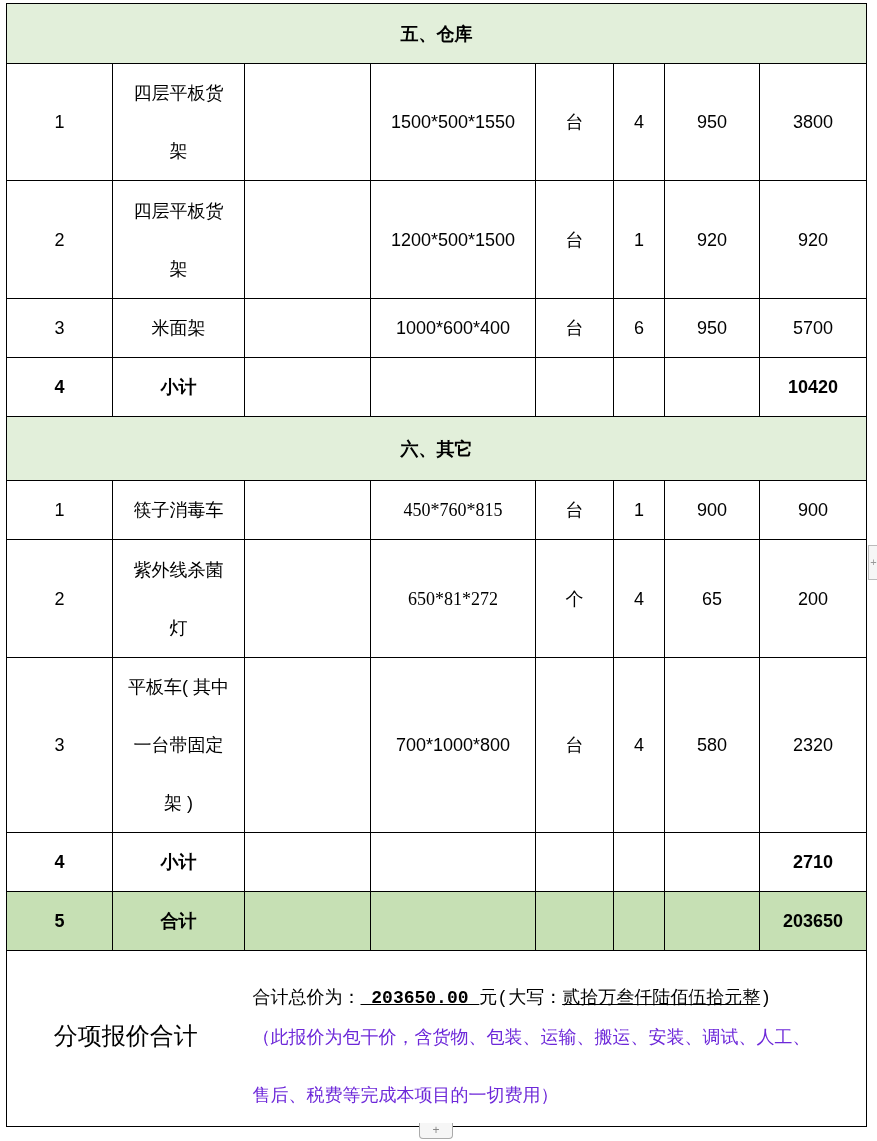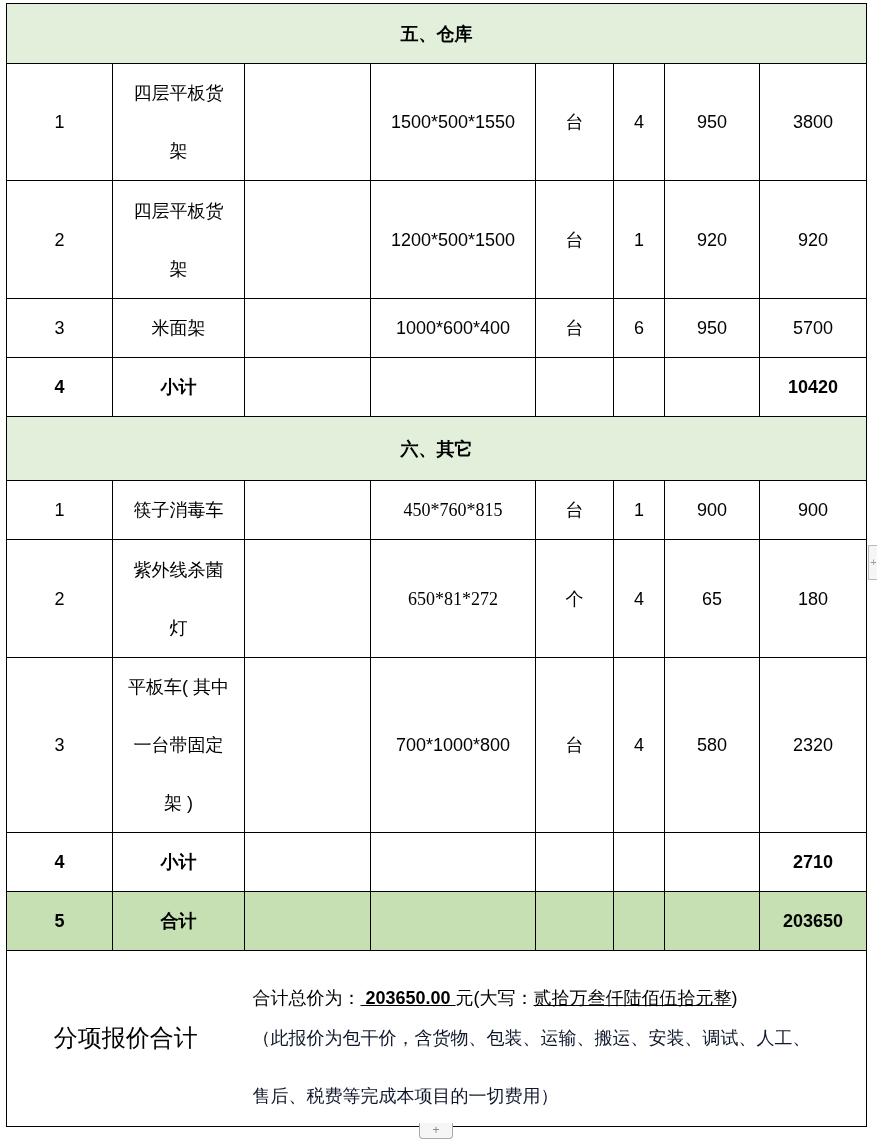--- a/index.html
+++ b/index.html
@@ -6,27 +6,27 @@
   body { width:877px; height:1141px; position:relative; overflow:hidden;
          font-family:"Liberation Sans","DejaVu Sans",sans-serif; color:#000; }
   table.quote { position:absolute; left:6px; top:3px; border-collapse:collapse;
                 table-layout:fixed; width:860px; }
   table.quote td { border:1px solid #000; text-align:center; vertical-align:middle;
                    font-size:18px; padding:0; line-height:58px; }
   .sec-head td { background:#e2efda; font-weight:bold; font-size:18px;margin-top:48px; }
   .subtotal td { font-weight:bold; }
   .total td { background:#c6e0b4; font-weight:bold; }
   .serif { font-family:"Liberation Serif","DejaVu Serif",serif; font-size:17px; }
-  .summary td { line-height:normal; }
+  .summary td { line-height:normal;font-family:Liberation Mono, monospace; }
   .sum-label { font-size:24px; }
   .sum-body { text-align:left !important; padding:0 0 0 8px !important; vertical-align:top !important; }
   .sum-line1 { font-size:18px; margin-top:18px; height:40px; }
   .uline { text-decoration:underline; }
   .amount { font-weight:bold; }
-  .red { color:#0f172a; font-size:18px; line-height:58px; margin-top:0; }
+  .red { color:#6d28d9; font-size:18px; line-height:58px; margin-top:0; }
   .add-row-btn { position:absolute; left:419px; top:1123px; width:32px; height:15px;
                  border:1px solid #aaa; border-top:none; border-radius:0 0 4px 4px;
                  background:#f6f6f6; color:#888; font-size:12px; text-align:center; line-height:14px; }
   .add-col-btn { position:absolute; left:868px; top:545px; width:9px; height:33px;
                  border:1px solid #bbb; border-right:none; background:#f6f6f6;
                  color:#999; font-size:11px; line-height:33px; text-align:center; }
 </style>
 </head>
 <body>
 
@@ -101,21 +101,21 @@
     <td>900</td>
   </tr>
   <tr style="height:118px">
     <td>2</td>
     <td><span>紫外线杀菌</span><br><span>灯</span></td>
     <td></td>
     <td class="serif">650*81*272</td>
     <td>个</td>
     <td>4</td>
     <td>65</td>
-    <td>180</td>
+    <td>200</td>
   </tr>
   <tr style="height:175px">
     <td>3</td>
     <td><span>平板车( 其中</span><br><span>一台带固定</span><br><span>架 )</span></td>
     <td></td>
     <td>700*1000*800</td>
     <td>台</td>
     <td>4</td>
     <td>580</td>
     <td>2320</td>

